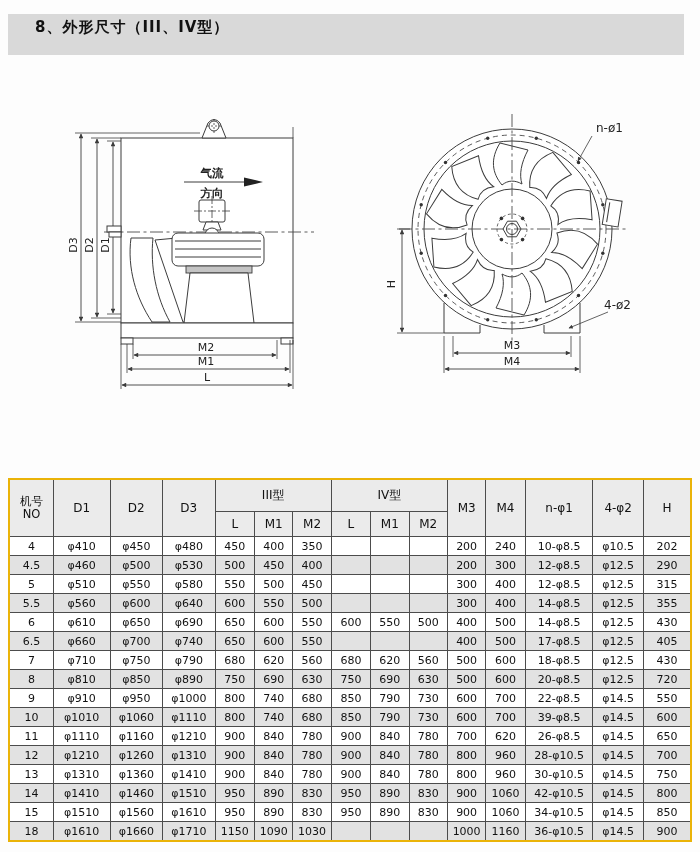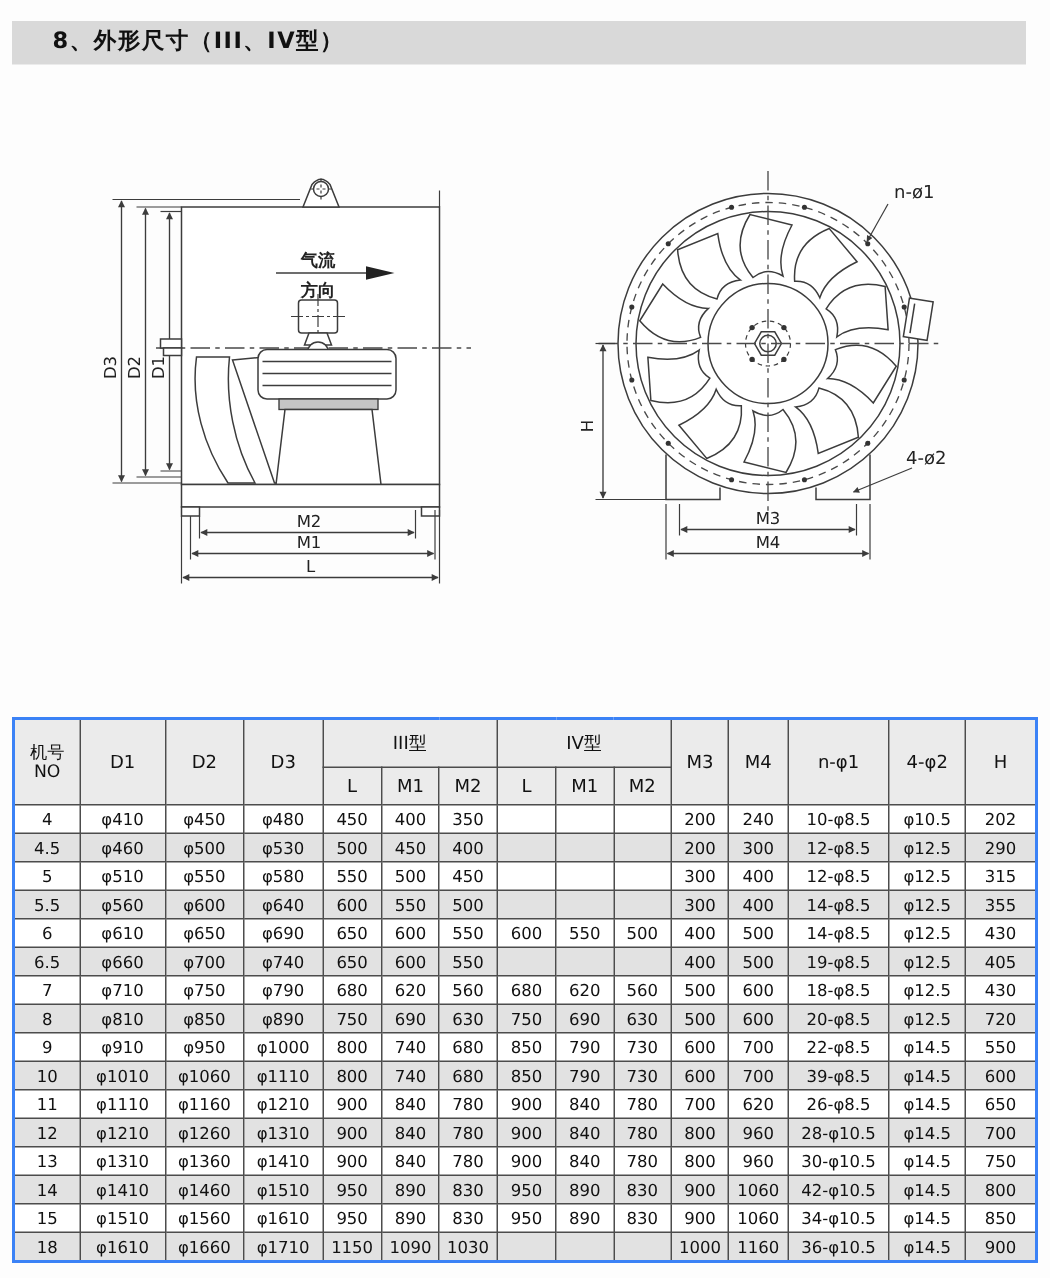--- a/index.html
+++ b/index.html
@@ -2,21 +2,21 @@
 <html><head>
 <meta charset="utf-8">
 <style>
   html,body{margin:0;padding:0;}
   body{
     width:700px;height:852px;position:relative;background:#fdfdfd;
     font-family:"DejaVu Sans","Liberation Sans",sans-serif;color:#111;
     overflow:hidden;
   }
   .title-bar{
-    position:absolute;left:8px;top:14px;width:676px;height:29px;
+    position:absolute;left:8px;top:14px;width:676px;height:41px;
     background:#d9d9d9;
   }
   .title-text{
     display:block;margin-left:27px;line-height:27px;
     font-size:15px;font-weight:bold;color:#111;letter-spacing:1px;
   }
   svg.drawing{position:absolute;left:0;top:0;width:700px;height:470px;}
   svg .ln{stroke:#3c3c3c;stroke-width:1;fill:none;}
   svg .fw{stroke:#3c3c3c;stroke-width:1;fill:#fff;}
   svg .cl{stroke:#4a4a4a;stroke-width:0.9;fill:none;stroke-dasharray:13 3.5 3 3.5;}
@@ -27,21 +27,21 @@
   svg text.cjk{font-weight:bold;font-size:11.5px;}
   svg text.callout{font-size:12px;text-anchor:start;}
   .tbl-wrap{position:absolute;left:8px;top:478px;width:684px;}
   table.spec{
     width:684px;border-collapse:collapse;table-layout:fixed;
     font-size:11px;text-align:center;color:#111;
   }
   table.spec th,table.spec td{
     border:1px solid #4c4c4c;padding:0 1px;overflow:hidden;white-space:nowrap;
   }
-  table.spec{border:2px solid #3b82f6;}
+  table.spec{border:2px solid #eab308;}
   table.spec thead th{background:#ebebeb;font-weight:normal;font-size:12px;}
   table.spec thead tr:first-child th{height:31px;}
   table.spec thead tr:last-child th{height:24px;}
   table.spec tbody td{height:18px;background:#fff;}
   table.spec tbody tr:nth-child(even) td{background:#e2e2e2;}
   .no-head div{line-height:1.15;font-size:11.5px;}
 </style>
 </head>
 <body>
 
@@ -365,21 +365,21 @@
           <td>φ700</td>
           <td>φ740</td>
           <td>650</td>
           <td>600</td>
           <td>550</td>
           <td></td>
           <td></td>
           <td></td>
           <td>400</td>
           <td>500</td>
-          <td>19-φ8.5</td>
+          <td>17-φ8.5</td>
           <td>φ12.5</td>
           <td>405</td>
         </tr>
         <tr>
           <td>7</td>
           <td>φ710</td>
           <td>φ750</td>
           <td>φ790</td>
           <td>680</td>
           <td>620</td>

